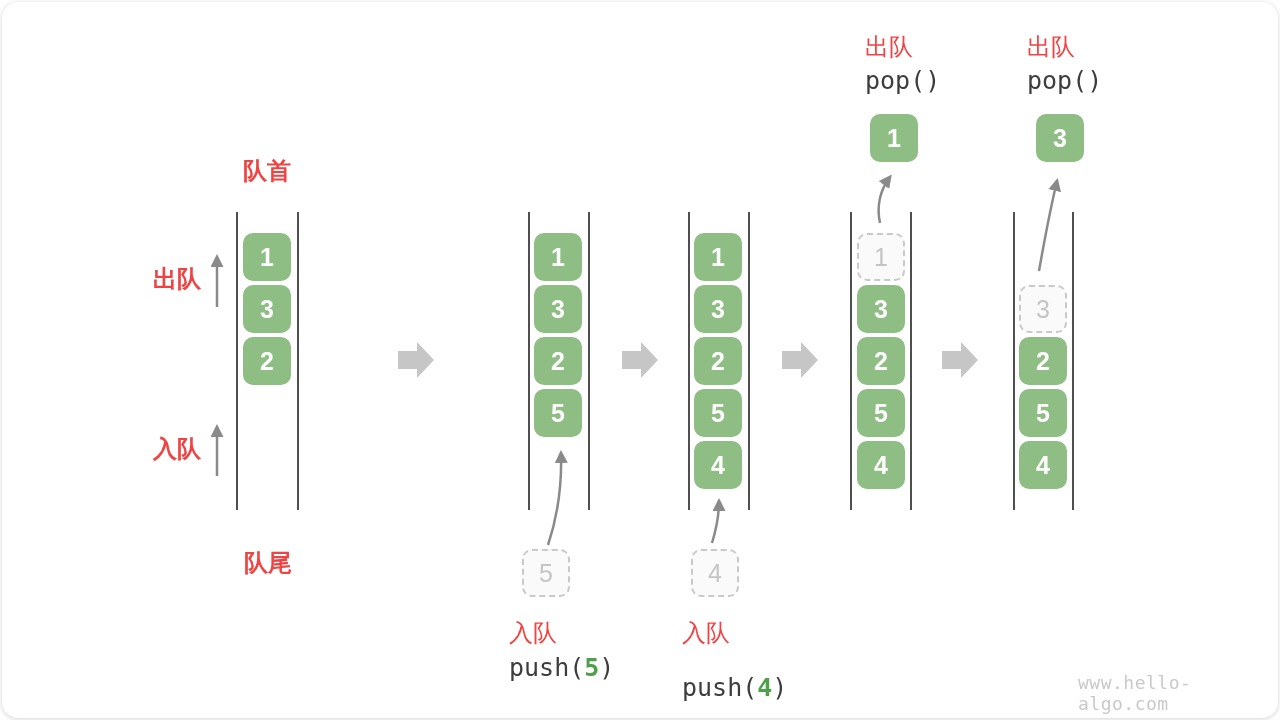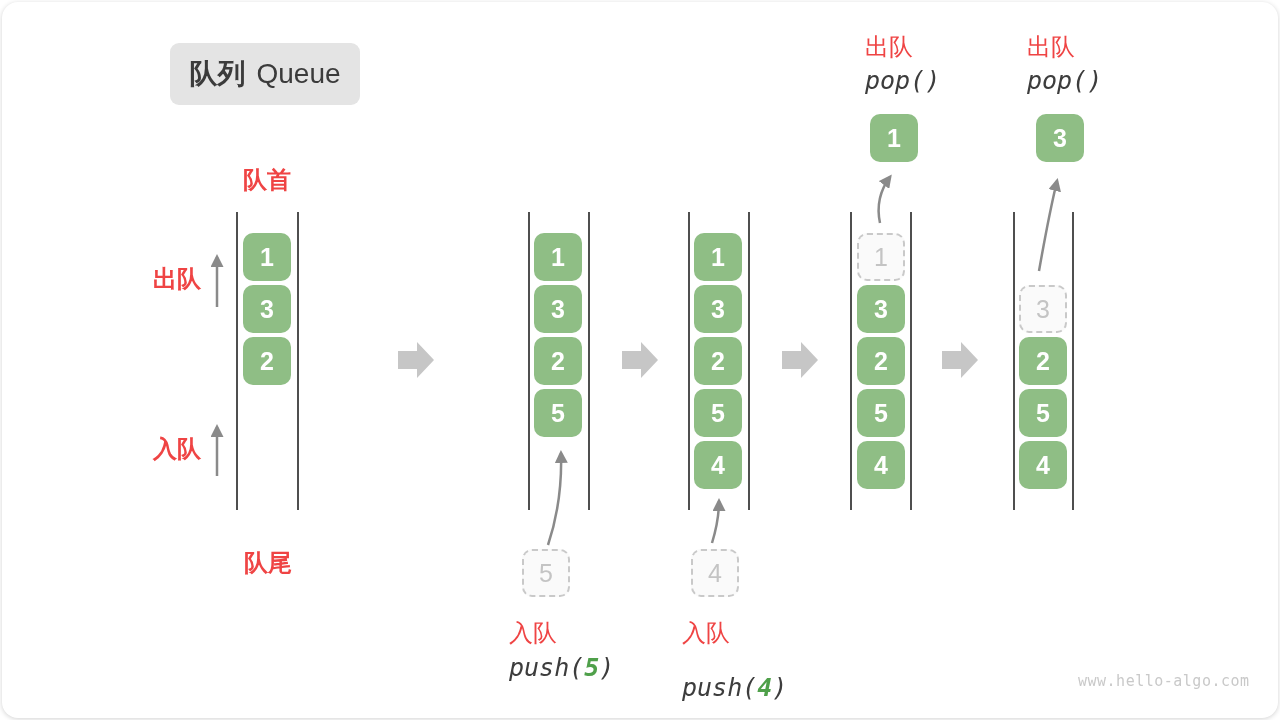--- a/index.html
+++ b/index.html
@@ -20,42 +20,42 @@
     background: #E4E4E4; border-radius: 9px;
     display: flex; align-items: center; justify-content: center; gap: 11px;
     font-size: 28px; color: #3B3B3B;
   }
   .badge .zh { font-weight: bold; }
 
   .lbl { position: absolute; font-size: 24px; color: #ef4444; white-space: nowrap; }
   .lbl.bold { font-weight: bold; }
   .center-x { transform: translateX(-50%); }
 
-  .code { font-family: "DejaVu Sans Mono", "Liberation Mono", monospace; font-size: 25px; color: #3D3D3D; white-space: nowrap; font-style: italic; }
+  .code { font-family: "DejaVu Sans Mono", "Liberation Mono", monospace; font-size: 25px; color: #3D3D3D; white-space: nowrap; }
   .code .arg { color: #4FA04A; font-weight: bold; }
 
   .qline { position: absolute; top: 212px; width: 2px; height: 298px; background: #4F4F4F; }
 
   .cell {
     position: absolute; width: 48px; height: 48px; border-radius: 10px;
     background: #8FBE85; color: #FFFFFF;
     font-size: 25px; font-weight: bold;
     display: flex; align-items: center; justify-content: center;
   }
   .ghost {
     position: absolute; width: 48px; height: 48px; border-radius: 10px;
     background: #FAFAFA; border: 2px dashed #C9C9C9; color: #C4C4C4;
     font-size: 25px; font-weight: 500;
     display: flex; align-items: center; justify-content: center;
   }
 
   .watermark {
     position: absolute; left: 1078px; top: 672px;
     font-family: "DejaVu Sans Mono", "Liberation Mono", monospace;
-    font-size: 15px; color: #C9C9C9; letter-spacing: 0.5px; text-align: center;
+    font-size: 18px; color: #C9C9C9; letter-spacing: 0.5px;
   }
 </style>
 </head>
 <body>
 
 <div class="stage">
   <div class="card"></div>
 
   <svg class="overlay" width="1280" height="720" viewBox="0 0 1280 720">
     <defs>
@@ -71,26 +71,22 @@
     <path d="M712,543 C716,530 719,515 719,501" fill="none" stroke="#8A8A8A" stroke-width="2.5" marker-end="url(#ah)"></path>
     <path d="M880,223 C876,204 881,189 890,177" fill="none" stroke="#8A8A8A" stroke-width="2.5" marker-end="url(#ah)"></path>
     <path d="M1039,271 C1045,237 1051,206 1057,181" fill="none" stroke="#8A8A8A" stroke-width="2.5" marker-end="url(#ah)"></path>
 
     <polygon points="398,351 417,351 417,342 434,360 417,378 417,369 398,369" fill="#C6C6C6"></polygon>
     <polygon points="622,351 641,351 641,342 658,360 641,378 641,369 622,369" fill="#C6C6C6"></polygon>
     <polygon points="782,351 801,351 801,342 818,360 801,378 801,369 782,369" fill="#C6C6C6"></polygon>
     <polygon points="942,351 961,351 961,342 978,360 961,378 961,369 942,369" fill="#C6C6C6"></polygon>
   </svg>
 
-  <div class="badge">
-    <span class="zh">队列</span>
-    <span class="en">Queue</span>
-  </div>
 
-  <div class="lbl bold center-x" style="left:267px; top:164px;">队首</div>
+  <div class="lbl bold center-x" style="left:267px; top:155px;">队首</div>
   <div class="lbl bold center-x" style="left:268px; top:535px;margin-top:12px;">队尾</div>
   <div class="lbl bold" style="left:153px; top:263px;">出队</div>
   <div class="lbl bold" style="left:153px; top:433px;">入队</div>
 
   <div class="qline" style="left:236px;"></div>
   <div class="qline" style="left:297px;"></div>
   <div class="cell" style="left:243px; top:233px;">
       <span>1</span>
     </div>
   <div class="cell" style="left:243px; top:285px;">

